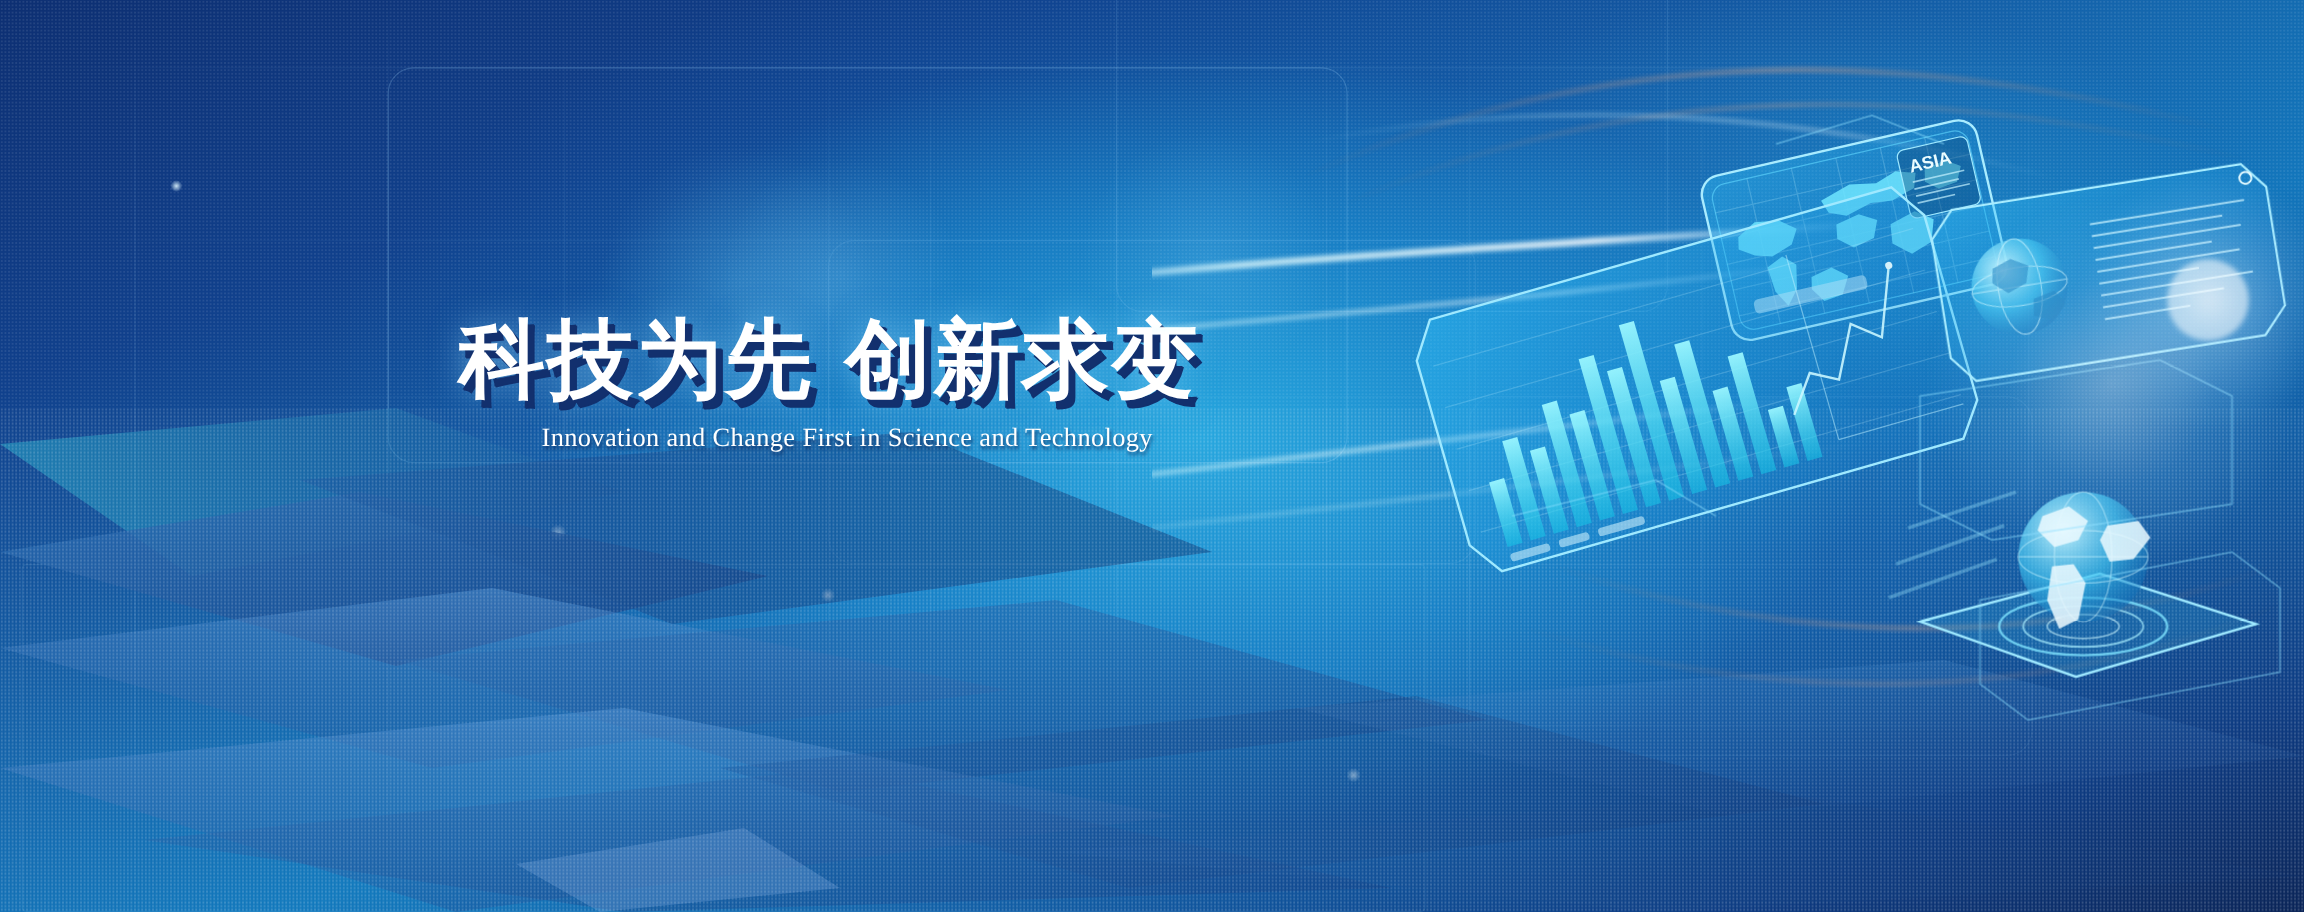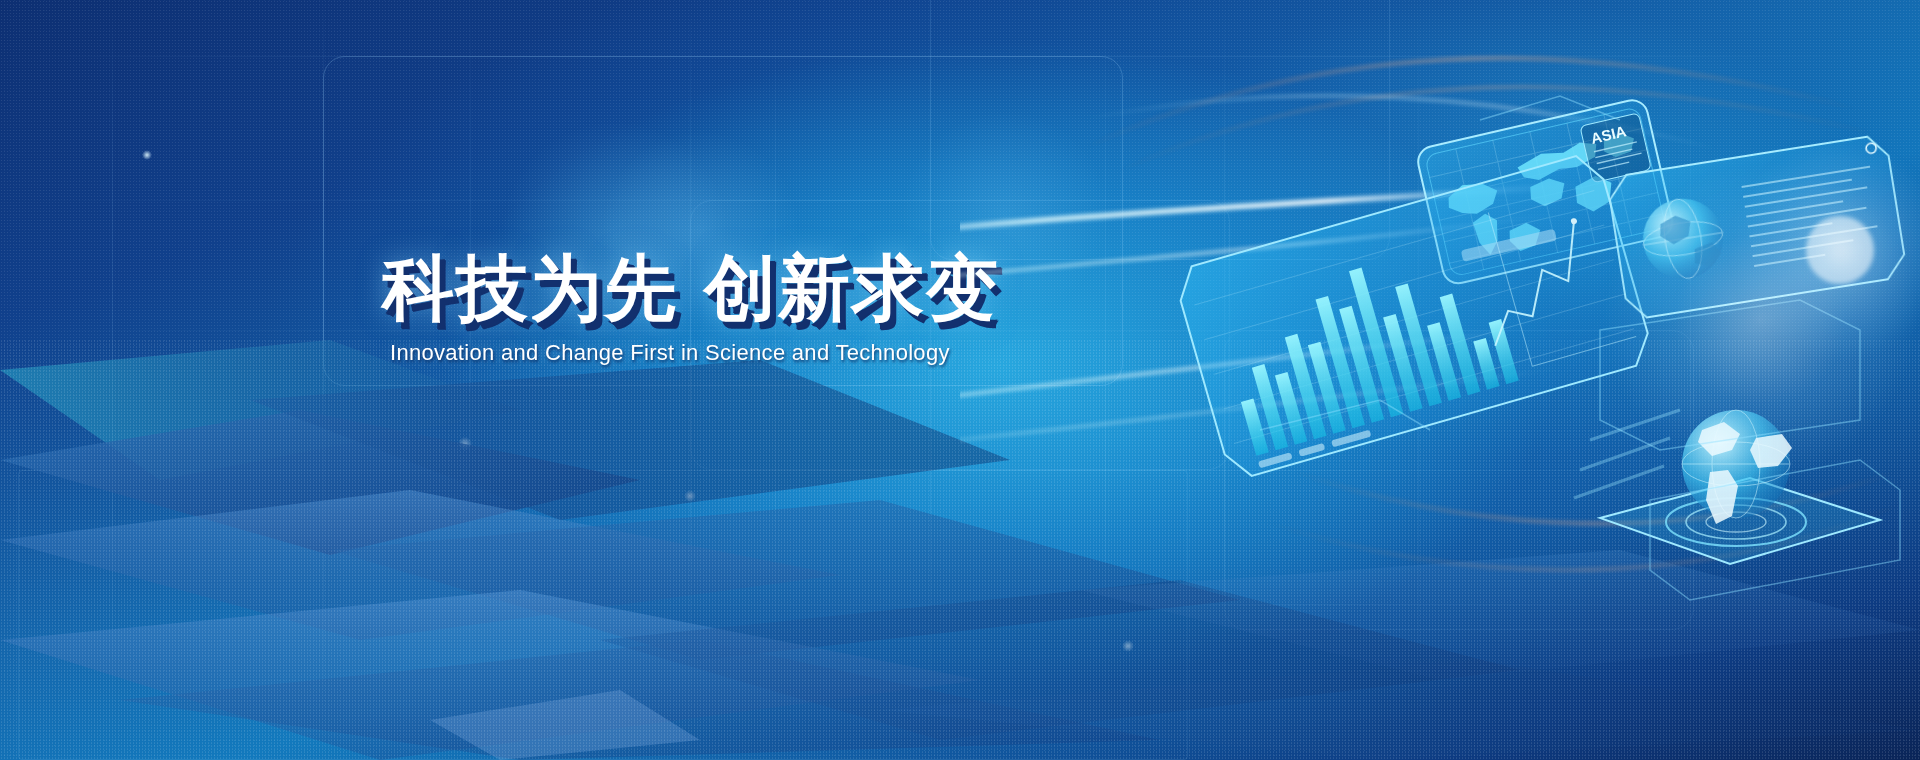--- a/index.html
+++ b/index.html
@@ -24,34 +24,35 @@
     position:absolute;inset:0;opacity:.26;mix-blend-mode:screen;
     background-image:
       radial-gradient(rgba(255,255,255,.55) .6px, transparent .7px),
       radial-gradient(rgba(190,230,255,.35) .5px, transparent .6px);
     background-size:3px 3px, 5px 5px;
     background-position:0 0, 2px 3px;
   }
   
   .blob{position:absolute;border-radius:50%;pointer-events:none;}
   
-  .copy{position:absolute;left:382px;top:252px;width:640px;}
+  .copy{position:absolute;left:382px;top:264px;width:640px;font-family:Liberation Serif, serif;}
   .headline{
     margin:0;font-size:72px;line-height:1;font-weight:bold;color:#ffffff;
     letter-spacing:2px;white-space:nowrap;
     text-shadow:
       5px 6px 0 #12306e,
       6px 7px 0 #12306e,
       0 0 26px rgba(150,220,255,.55);
   }
   .headline .gap{display:inline-block;width:26px;}
   .subtitle{
     margin:18px 0 0 8px;font-size:22px;line-height:1;color:#ffffff;
     letter-spacing:.3px;white-space:nowrap;font-weight:normal;
     text-shadow:1px 2px 3px rgba(8,40,95,.85),0 0 14px rgba(160,225,255,.35);
+    text-align:center;
   }
   
   .hud{position:absolute;right:0;top:0;width:960px;height:760px;pointer-events:none;}
   .lens{position:absolute;border-radius:50%;pointer-events:none;}
 </style>
 </head>
 <body>
 
 <div class="banner">
 

